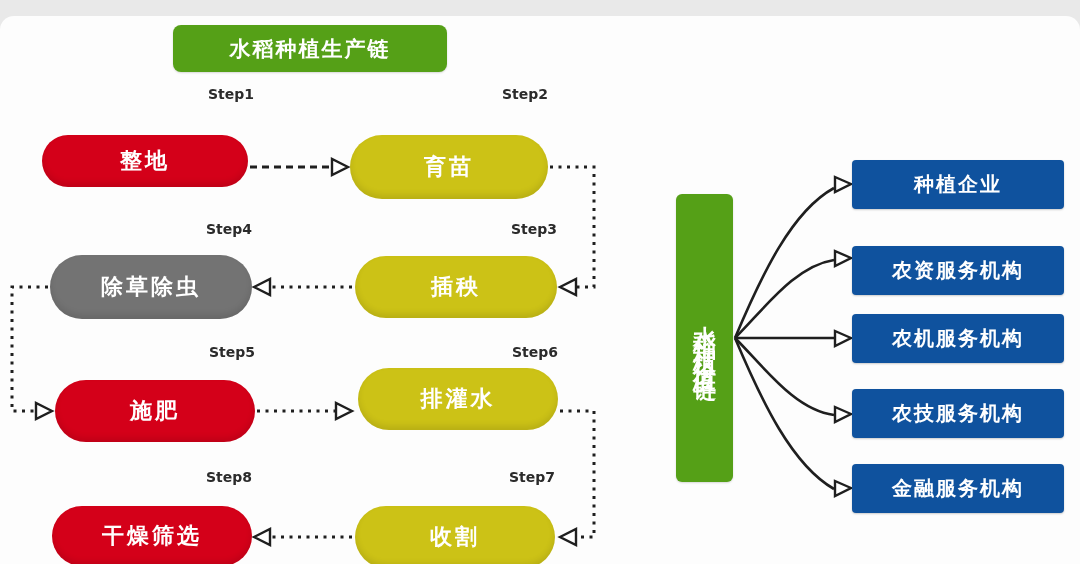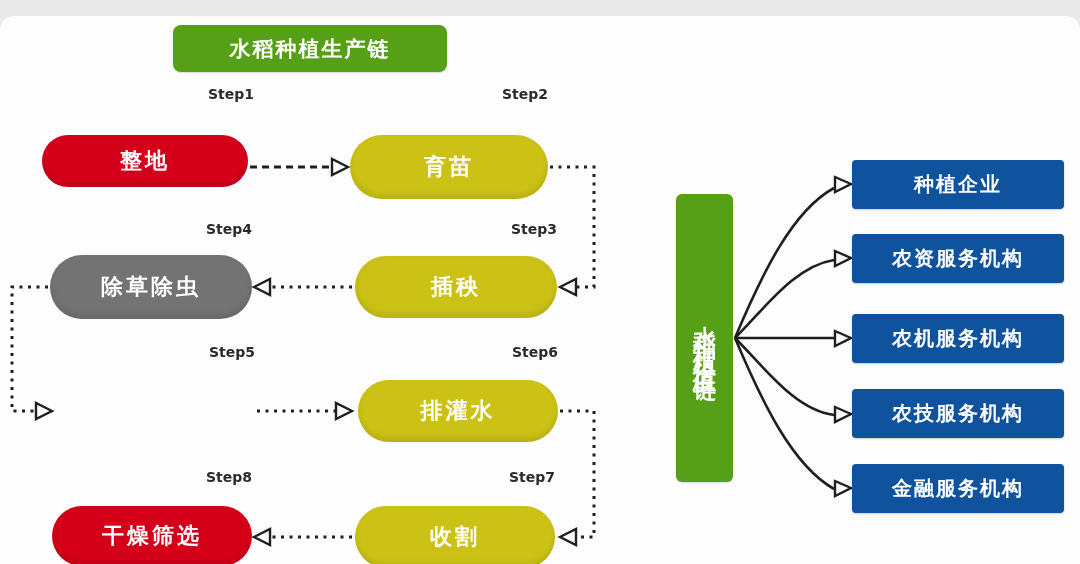--- a/index.html
+++ b/index.html
@@ -102,27 +102,28 @@
   <div class="abs step-label" style="left:355px;top:205px;width:202px;">Step3</div>
   <div class="abs step-label" style="left:55px;top:328px;width:200px;">Step5</div>
   <div class="abs step-label" style="left:358px;top:328px;width:200px;">Step6</div>
   <div class="abs step-label" style="left:52px;top:453px;width:200px;">Step8</div>
   <div class="abs step-label" style="left:355px;top:453px;width:200px;">Step7</div>
 
   <div class="abs pill" style="left: 42px; top: 119px; width: 206px; height: 52px; background: rgb(212, 0, 25);">整地</div>
   <div class="abs pill" style="left: 350px; top: 119px; width: 198px; height: 64px; background: rgb(204, 194, 22);">育苗</div>
   <div class="abs pill" style="left: 50px; top: 239px; width: 202px; height: 64px; background: #737373;">除草除虫</div>
   <div class="abs pill" style="left: 355px; top: 240px; width: 202px; height: 62px; background: rgb(204, 194, 22);">插秧</div>
-  <div class="abs pill" style="left: 358px; top: 364px; width: 200px; height: 62px; background: rgb(204, 194, 22);">排灌水</div>
+  <div class="abs pill" style="left: 55px; top: 364px; width: 200px; height: 62px; background: rgb(212, 0, 25);">施肥</div>
+  <div class="abs pill" style="left: 358px; top: 352px; width: 200px; height: 62px; background: rgb(204, 194, 22);">排灌水</div>
   <div class="abs pill" style="left: 52px; top: 490px; width: 200px; height: 60px; background: rgb(212, 0, 25);">干燥筛选</div>
   <div class="abs pill" style="left: 355px; top: 490px; width: 200px; height: 62px; background: rgb(204, 194, 22);">收割</div>
 
   <div class="abs vc-box" style="background: rgb(85, 160, 23);">
     <span>水稻种植价值链</span>
   </div>
 
   <div class="abs entity" style="top: 144px; background: rgb(15, 82, 158);">种植企业</div>
-  <div class="abs entity" style="top: 218px; background: rgb(15, 82, 158);">农资服务机构</div>
+  <div class="abs entity" style="top: 230px; background: rgb(15, 82, 158);">农资服务机构</div>
   <div class="abs entity" style="top: 298px; background: rgb(15, 82, 158);">农机服务机构</div>
   <div class="abs entity" style="top: 373px; background: rgb(15, 82, 158);">农技服务机构</div>
   <div class="abs entity" style="top: 448px; background: rgb(15, 82, 158);">金融服务机构</div>
 
 </div>
 
 </body></html>

